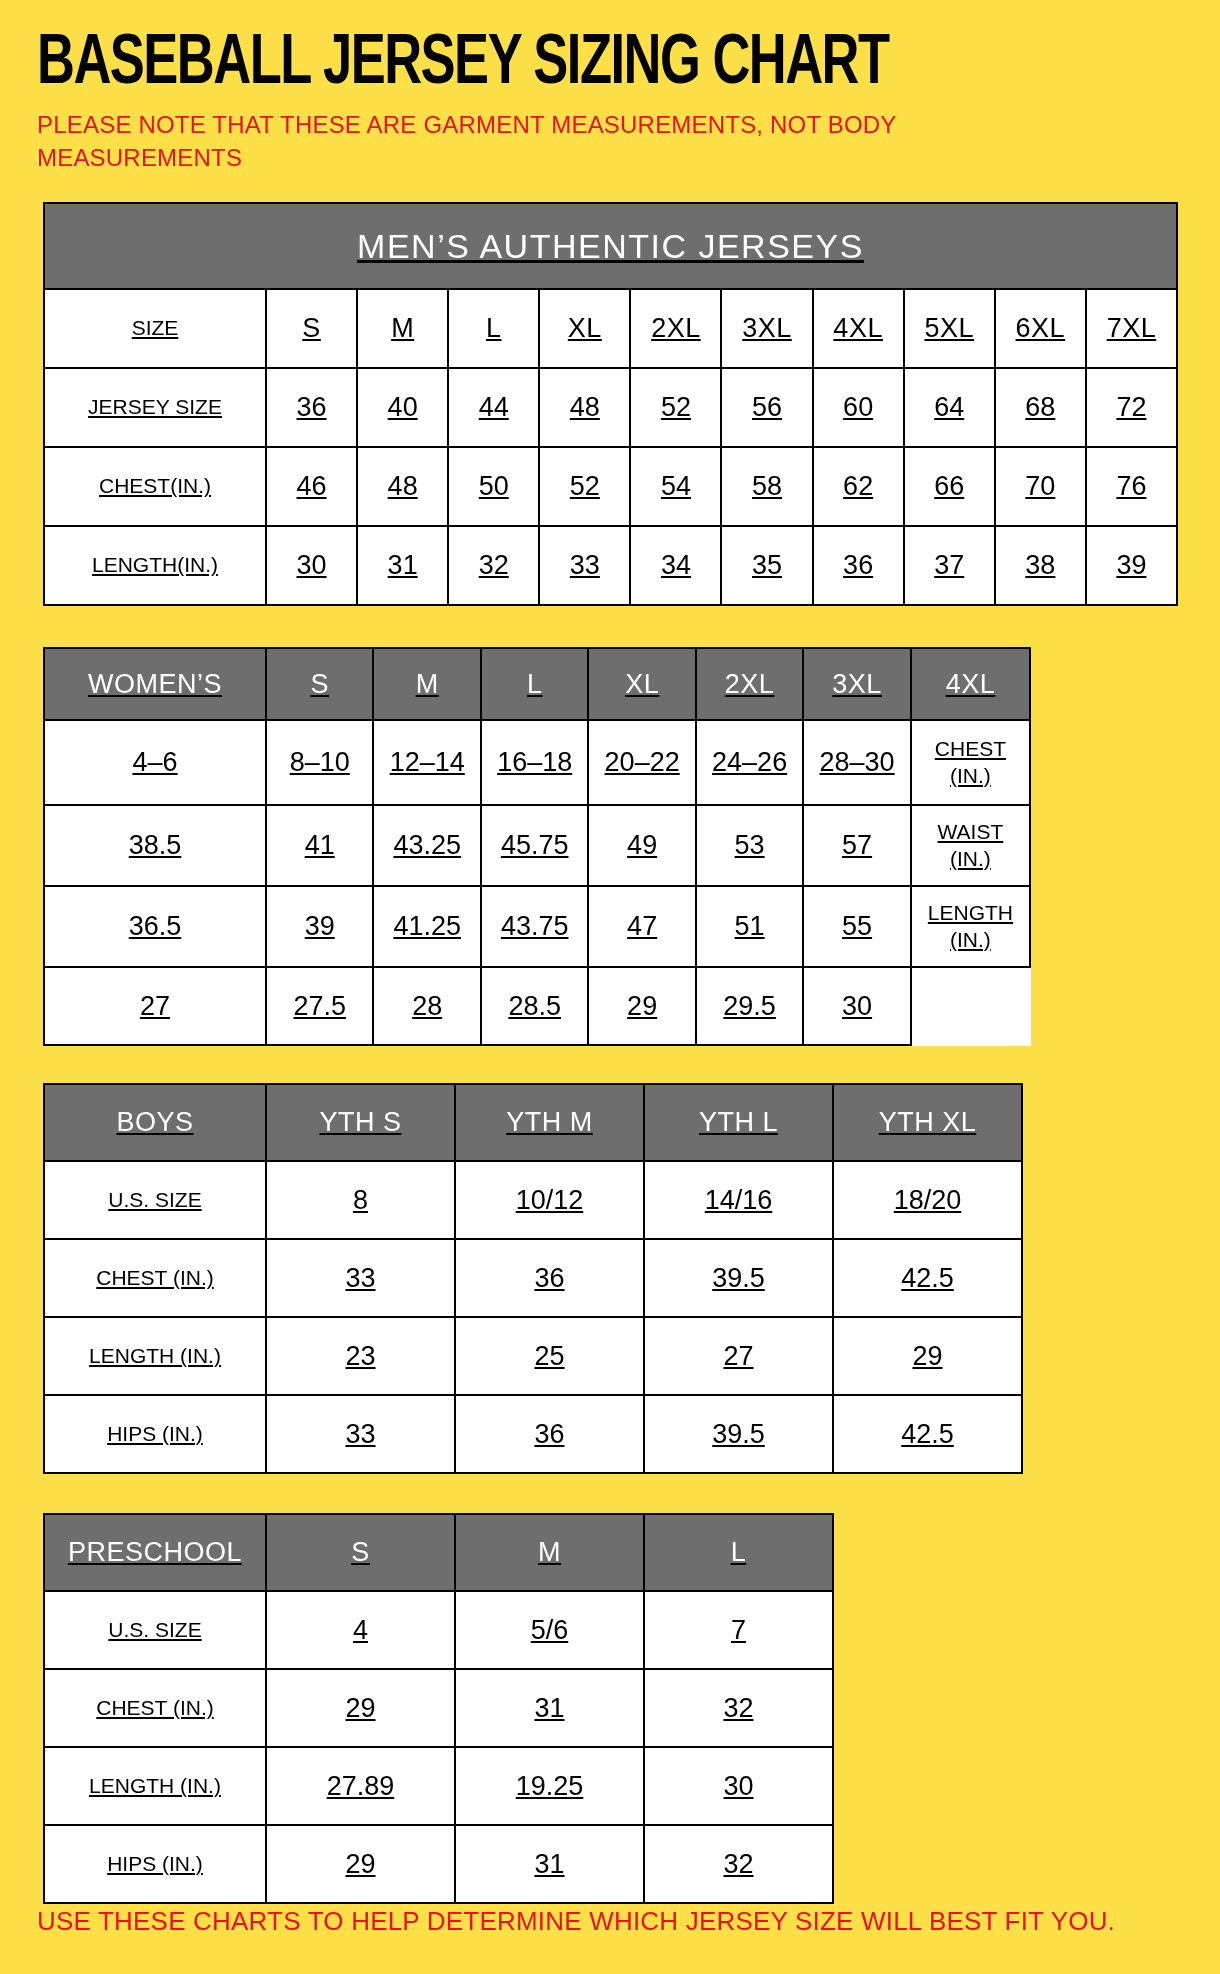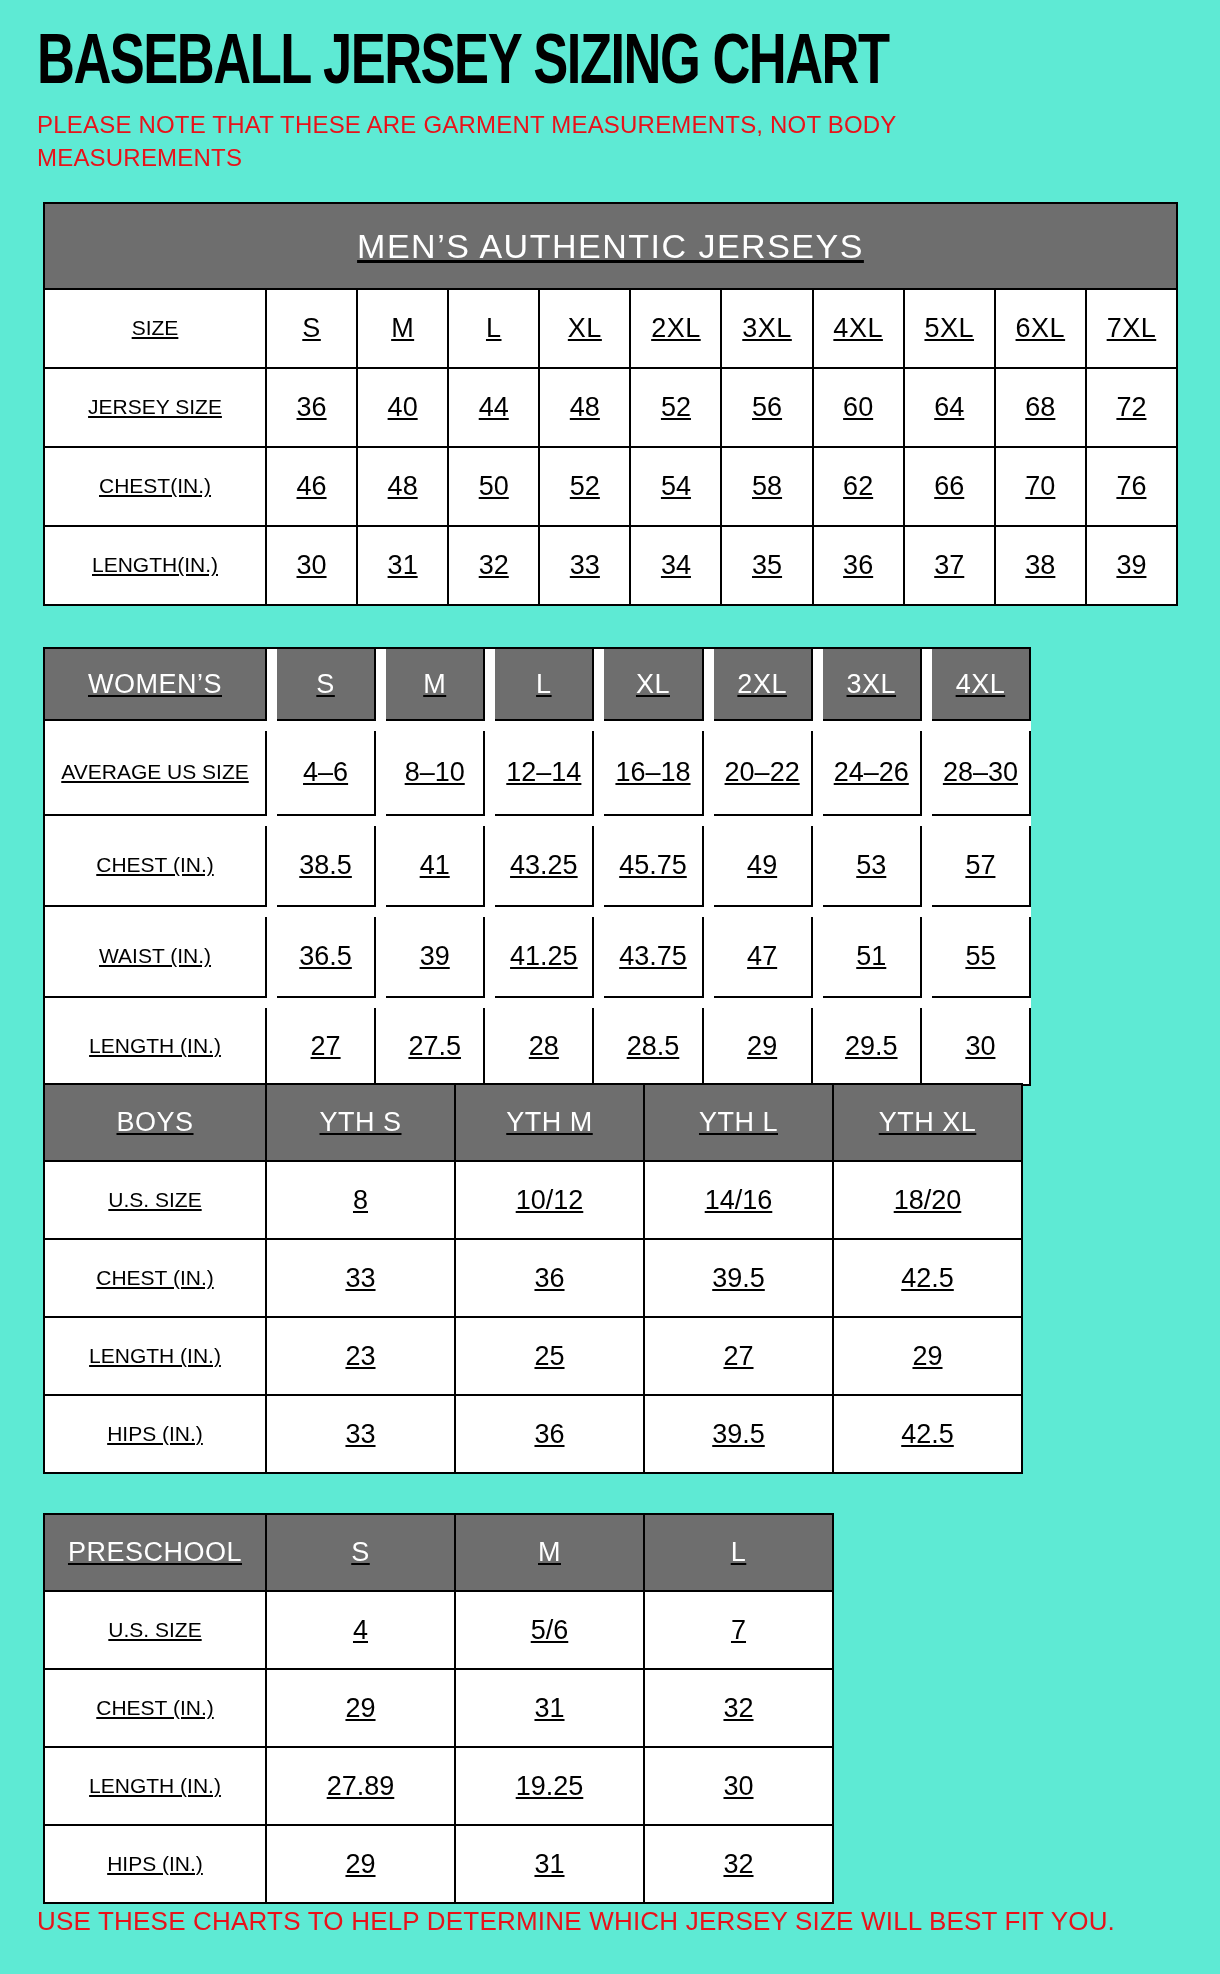--- a/index.html
+++ b/index.html
@@ -1,17 +1,17 @@
 <!DOCTYPE html>
 <html><head>
 <meta charset="utf-8">
 <style>
   html,body { margin:0; padding:0; background:#fff; }
   #canvas {
-    position:relative; width:1220px; height:1974px; background:#5eead4;
+    position:relative; width:1220px; height:1974px; background:#fde047;
     font-family:"Liberation Sans","DejaVu Sans",sans-serif; overflow:hidden;
   }
   .page-title {
     position:absolute; left:37px; top:22px;
     font-size:70px; font-weight:bold; color:#000; letter-spacing:-2px;
     white-space:nowrap; transform:scaleX(0.75); transform-origin:left top;
     line-height:74px;
   }
   .note {
     position:absolute; left:37px; top:108px;
@@ -29,21 +29,21 @@
     display:flex; align-items:center; justify-content:center;
     border-right:2px solid #000; border-bottom:2px solid #000;
     background:#fff; color:#000; text-align:center; box-sizing:border-box;
   }
   .gray { background:#6e6e6e; color:#fff; }
   .banner { grid-column:1/-1; font-size:34px; letter-spacing:1.5px; }
   .head  { font-size:27px; letter-spacing:0.5px; }
   .label { font-size:21px; line-height:1.25; padding:0 16px; }
   .val   { font-size:27px; }
   #t-mens      { left:43px;  top:202px;  width:1135px; grid-template-columns:222px repeat(10,1fr); grid-template-rows:86px 79px 79px 79px 79px; }
-  #t-womens    { left:43px;  top:647px;  width:988px;  grid-template-columns:222px repeat(7,1fr);  grid-template-rows:72px 85px 81px 81px 78px;gap:10px; }
+  #t-womens    { left:43px;  top:647px;  width:988px;  grid-template-columns:222px repeat(7,1fr);  grid-template-rows:72px 85px 81px 81px 78px; }
   #t-boys      { left:43px;  top:1083px; width:980px;  grid-template-columns:222px repeat(4,1fr);  grid-template-rows:77px 78px 78px 78px 78px; }
   #t-preschool { left:43px;  top:1513px; width:791px;  grid-template-columns:222px repeat(3,1fr);  grid-template-rows:77px 78px 78px 78px 78px; }
 </style>
 </head>
 <body>
 
 <div id="canvas">
 
   <div class="page-title">BASEBALL JERSEY SIZING CHART</div>
 
@@ -101,21 +101,20 @@
     </div>
   <div id="t-womens" class="sizing-table">
       <div class="cell gray head">WOMEN’S</div>
       <div class="cell gray head">S</div>
       <div class="cell gray head">M</div>
       <div class="cell gray head">L</div>
       <div class="cell gray head">XL</div>
       <div class="cell gray head">2XL</div>
       <div class="cell gray head">3XL</div>
       <div class="cell gray head">4XL</div>
-      <div class="cell label">AVERAGE US SIZE</div>
       <div class="cell val">4–6</div>
       <div class="cell val">8–10</div>
       <div class="cell val">12–14</div>
       <div class="cell val">16–18</div>
       <div class="cell val">20–22</div>
       <div class="cell val">24–26</div>
       <div class="cell val">28–30</div>
       <div class="cell label">CHEST (IN.)</div>
       <div class="cell val">38.5</div>
       <div class="cell val">41</div>

